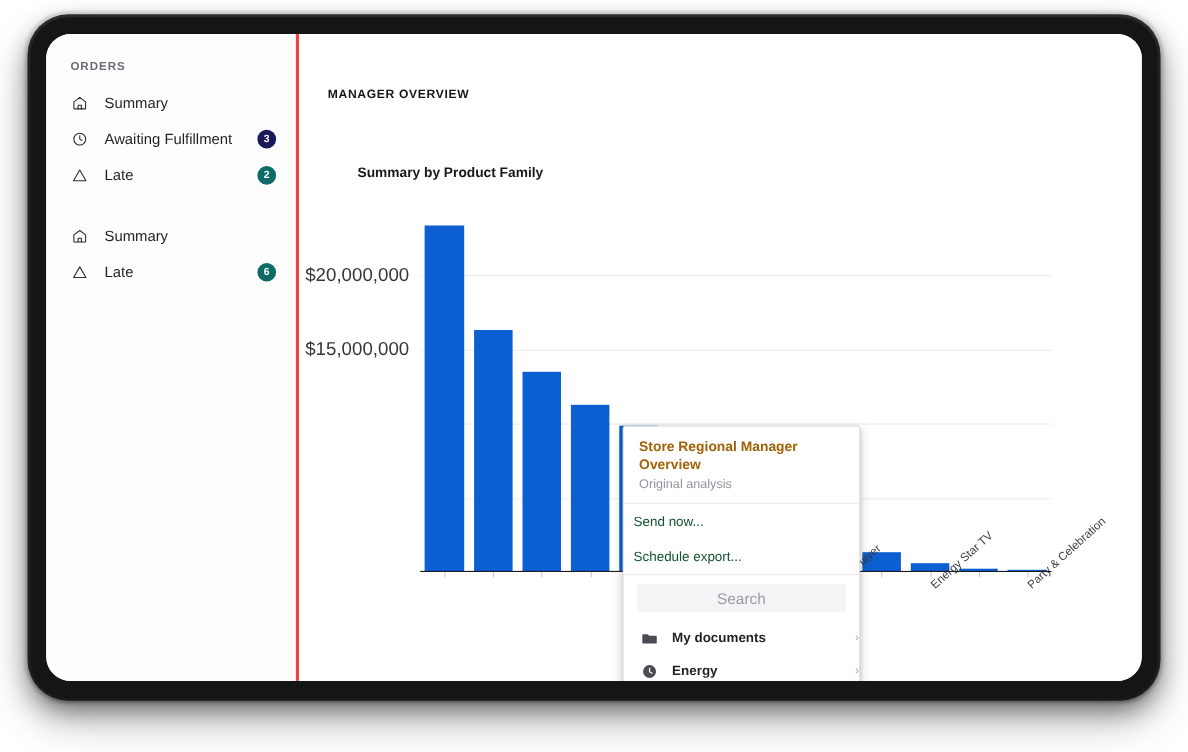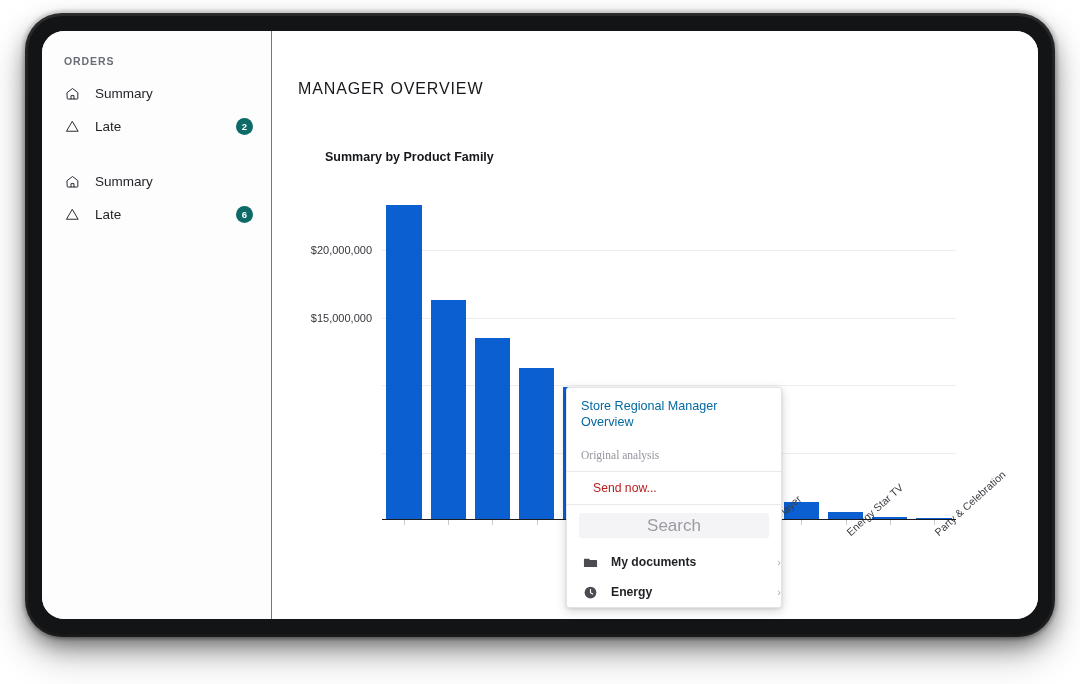--- a/index.html
+++ b/index.html
@@ -48,21 +48,21 @@
     background: #ffffff;
     overflow: hidden;
     display: flex;
   }
 
   
   #sidebar {
     width: 230px;
     height: 100%;
     background: #fdfdfe;
-    border-right: 1px solid #ef4444;
+    border-right: 3px solid #ef4444;
     padding: 24px 0 0 0;
     flex: 0 0 230px;
   }
   .nav-section-title {
     font-size: 10.5px;
     font-weight: 700;
     letter-spacing: .085em;
     color: #6a6d75;
     padding: 0 0 10px 22px;
   }
@@ -102,22 +102,22 @@
   
   #main {
     flex: 1 1 auto;
     position: relative;
     background: #ffffff;
     overflow: hidden;
   }
   #page-title {
     position: absolute;
     left: 26px; top: 49px;
-    font-size: 16px;
-    font-weight: 400;
+    font-size: 11px;
+    font-weight: 700;
     letter-spacing: .055em;
     color: #16181c;
   }
 
   
   #chart-card {
     position: absolute;
     left: 0; top: 92px;
     width: 100%; height: 480px;
   }
@@ -144,21 +144,21 @@
   #axis-baseline {
     position: absolute;
     left: 0; right: 0; bottom: 0;
     height: 1.5px;
     background: #191b1f;
   }
   .ytick {
     position: absolute;
     right: calc(100% + 10px);
     transform: translateY(-50%);
-    font-size: 11px;
+    font-size: 17px;
     color: #35373d;
     white-space: nowrap;
   }
   .tickmark {
     position: absolute;
     bottom: -5px;
     width: 1px; height: 5px;
     background: #c9cace;
   }
   .bar {
@@ -184,44 +184,43 @@
     background: #ffffff;
     border: 1px solid #e3e3e6;
     border-radius: 3px;
     box-shadow: 0 3px 11px rgba(0,0,0,.17), 0 1px 3px rgba(0,0,0,.10);
     overflow: hidden;
     z-index: 40;
   }
   #menu-header { padding: 11px 14px 10px 14px; }
   #menu-heading {
     font-size: 12.6px;
-    font-weight: 400;
-    color: #0369a1;
+    font-weight: 700;
+    color: #a16207;
     line-height: 1.25;
   }
   #menu-subheading {
     font-size: 11.5px;
     color: #93959c;
-    margin-top: 19px;
-    font-family: Liberation Serif, serif;
+    margin-top: 5px;
   }
   .menu-sep { height: 1px; background: #e9e9ec; }
   .menu-action {
-    padding: 9px 26px;
+    padding: 9px 9px;
     font-size: 12.2px;
-    color: #b91c1c;
+    color: #14532d;
     cursor: pointer;
   }
   #menu-search-wrap { padding: 8px 12px 9px 12px; }
   #menu-search {
     height: 25px;
     background: #f4f4f6;
     border-radius: 2px;
     display: flex; align-items: center; justify-content: center;
-    font-size: 17px;
+    font-size: 14px;
     color: #9a9ca2;
     cursor: text;
   }
   .menu-nav {
     display: flex;
     align-items: center;
     height: 30px;
     padding: 0 0 0 14px;
     cursor: pointer;
   }
@@ -257,20 +256,30 @@
         <div class="nav-item">
           <span class="nav-ico">
             <svg viewBox="0 0 24 24" fill="none" stroke="currentColor" stroke-width="1.6" stroke-linecap="round" stroke-linejoin="round">
               <path d="M3.5 10.5 12 4l8.5 6.5V20a.8.8 0 0 1-.8.8H4.3a.8.8 0 0 1-.8-.8z"></path>
               <path d="M9.6 20.8v-5.4h4.8v5.4"></path>
             </svg>
           </span>
           <span class="nav-label">Summary</span>
         </div>
 
+        <div class="nav-item">
+          <span class="nav-ico">
+            <svg viewBox="0 0 24 24" fill="none" stroke="currentColor" stroke-width="1.6" stroke-linecap="round" stroke-linejoin="round">
+              <circle cx="12" cy="12" r="8.6"></circle>
+              <path d="M12 7.2V12l3.2 2"></path>
+            </svg>
+          </span>
+          <span class="nav-label">Awaiting Fulfillment</span>
+          <span class="nav-badge" style="background:#191959">3</span>
+        </div>
 
         <div class="nav-item">
           <span class="nav-ico">
             <svg viewBox="0 0 24 24" fill="none" stroke="currentColor" stroke-width="1.6" stroke-linecap="round" stroke-linejoin="round">
               <path d="M12 4.2 21 19.6H3z"></path>
             </svg>
           </span>
           <span class="nav-label">Late</span>
           <span class="nav-badge" style="background:#0d6a66">2</span>
         </div>
@@ -357,20 +366,21 @@
       </section>
 
       <div id="context-menu">
         <div id="menu-header">
           <div id="menu-heading">Store Regional Manager Overview</div>
           <div id="menu-subheading">Original analysis</div>
         </div>
         <div class="menu-sep"></div>
 
         <div class="menu-action">Send now...</div>
+        <div class="menu-action">Schedule export...</div>
 
         <div class="menu-sep"></div>
 
         <div id="menu-search-wrap">
           <div id="menu-search">Search</div>
         </div>
 
         <div class="menu-nav">
           <span class="menu-nav-ico">
             <svg viewBox="0 0 24 24" fill="currentColor">

